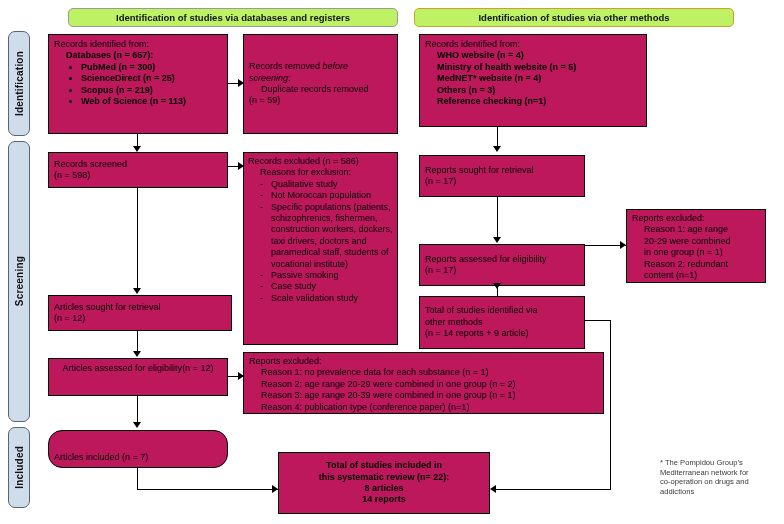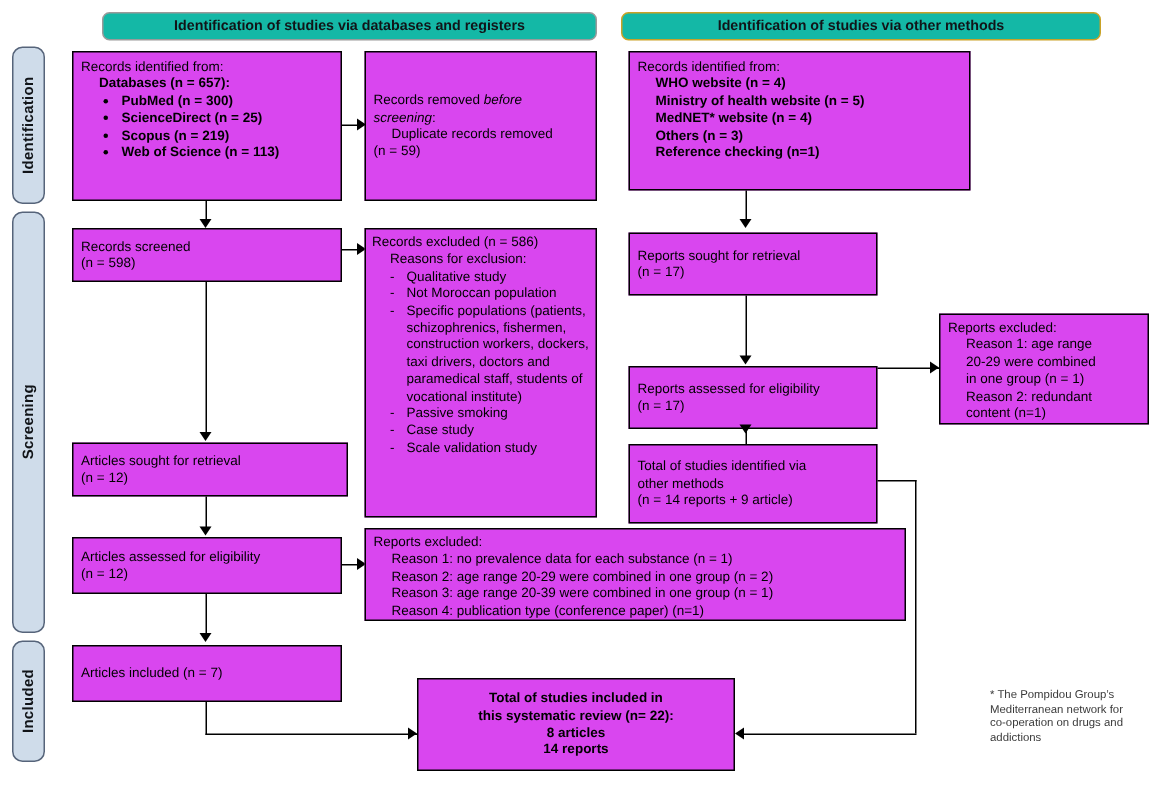--- a/index.html
+++ b/index.html
@@ -36,42 +36,42 @@
     font-size: 10px;
     font-weight: bold;
     letter-spacing: 0.2px;
     color: #111418;
     white-space: nowrap;
   }
 
   
   .header-bar {
     position: absolute;
-    background: #14b8a6;
+    background: #bef264;
     box-sizing: border-box;
     border-radius: 5px;
     display: flex;
     align-items: center;
     justify-content: center;
     font-size: 9.5px;
     font-weight: bold;
     color: #111418;
     text-align: center;
   }
   .header-bar.db-header {
     border: 1px solid #9a9a9a;
   }
   .header-bar.other-header {
     border: 1.5px solid #c9a227;
   }
 
   
   .flow-box {
     position: absolute;
-    background: #d946ef;
+    background: #be185d;
     border: 1px solid #000000;
     box-sizing: border-box;
     font-size: 9px;
     line-height: 11.4px;
     color: #000000;
     padding: 4px 5px;
     overflow: hidden;
   }
   .flow-box.center {
     text-align: center;
@@ -223,42 +223,42 @@
   <div class="arrow down" style="left:133px; top:288px;"></div>
 
   <div class="flow-box" style="left:48px; top:295px; width:184px; height:36px; display:flex; flex-direction:column; justify-content:center;">
     <div class="ln">Articles sought for retrieval</div>
     <div class="ln">(n = 12)</div>
   </div>
 
   <div class="ln-v" style="left:137px; top:331px; height:24px;"></div>
   <div class="arrow down" style="left:133px; top:351px;"></div>
 
-  <div class="flow-box" style="left:48px; top:358px; width:180px; height:38px; display:flex; flex-direction:column; justify-content:center;">
+  <div class="flow-box" style="left:48px; top:358px; width:180px; height:38px; display:flex; flex-direction:row; justify-content:center;">
     <div class="ln">Articles assessed for eligibility</div>
     <div class="ln">(n = 12)</div>
   </div>
 
   <div class="ln-h" style="left:228px; top:376px; width:12px;"></div>
   <div class="arrow right" style="left:238px; top:372px;"></div>
 
   <div class="flow-box" style="left:243px; top:352px; width:361px; height:62px; padding:3px 5px;">
     <div class="ln">Reports excluded:</div>
     <div class="ind1">
       <div class="ln">Reason 1: no prevalence data for each substance (n = 1)</div>
       <div class="ln">Reason 2: age range 20-29 were combined in one group (n = 2)</div>
       <div class="ln">Reason 3: age range 20-39 were combined in one group (n = 1)</div>
       <div class="ln">Reason 4: publication type (conference paper) (n=1)</div>
     </div>
   </div>
 
   <div class="ln-v" style="left:137px; top:396px; height:30px;"></div>
   <div class="arrow down" style="left:133px; top:422px;"></div>
 
-  <div class="flow-box" style="left:48px; top:430px; width:180px; height:38px; display:flex; flex-direction:column; justify-content:center;">
+  <div class="flow-box" style="left:48px; top:430px; width:180px; height:38px; display:flex; flex-direction:column; justify-content:flex-end;border-radius:14px;">
     <div class="ln">Articles included (n = 7)</div>
   </div>
 
   <div class="ln-v" style="left:137px; top:468px; height:22px;"></div>
   <div class="ln-h" style="left:137px; top:489px; width:141px;"></div>
   <div class="arrow right" style="left:272px; top:485px;"></div>
 
   <div class="flow-box" style="left:419px; top:34px; width:228px; height:93px;">
     <div class="ln">Records identified from:</div>
     <div class="ind1">

